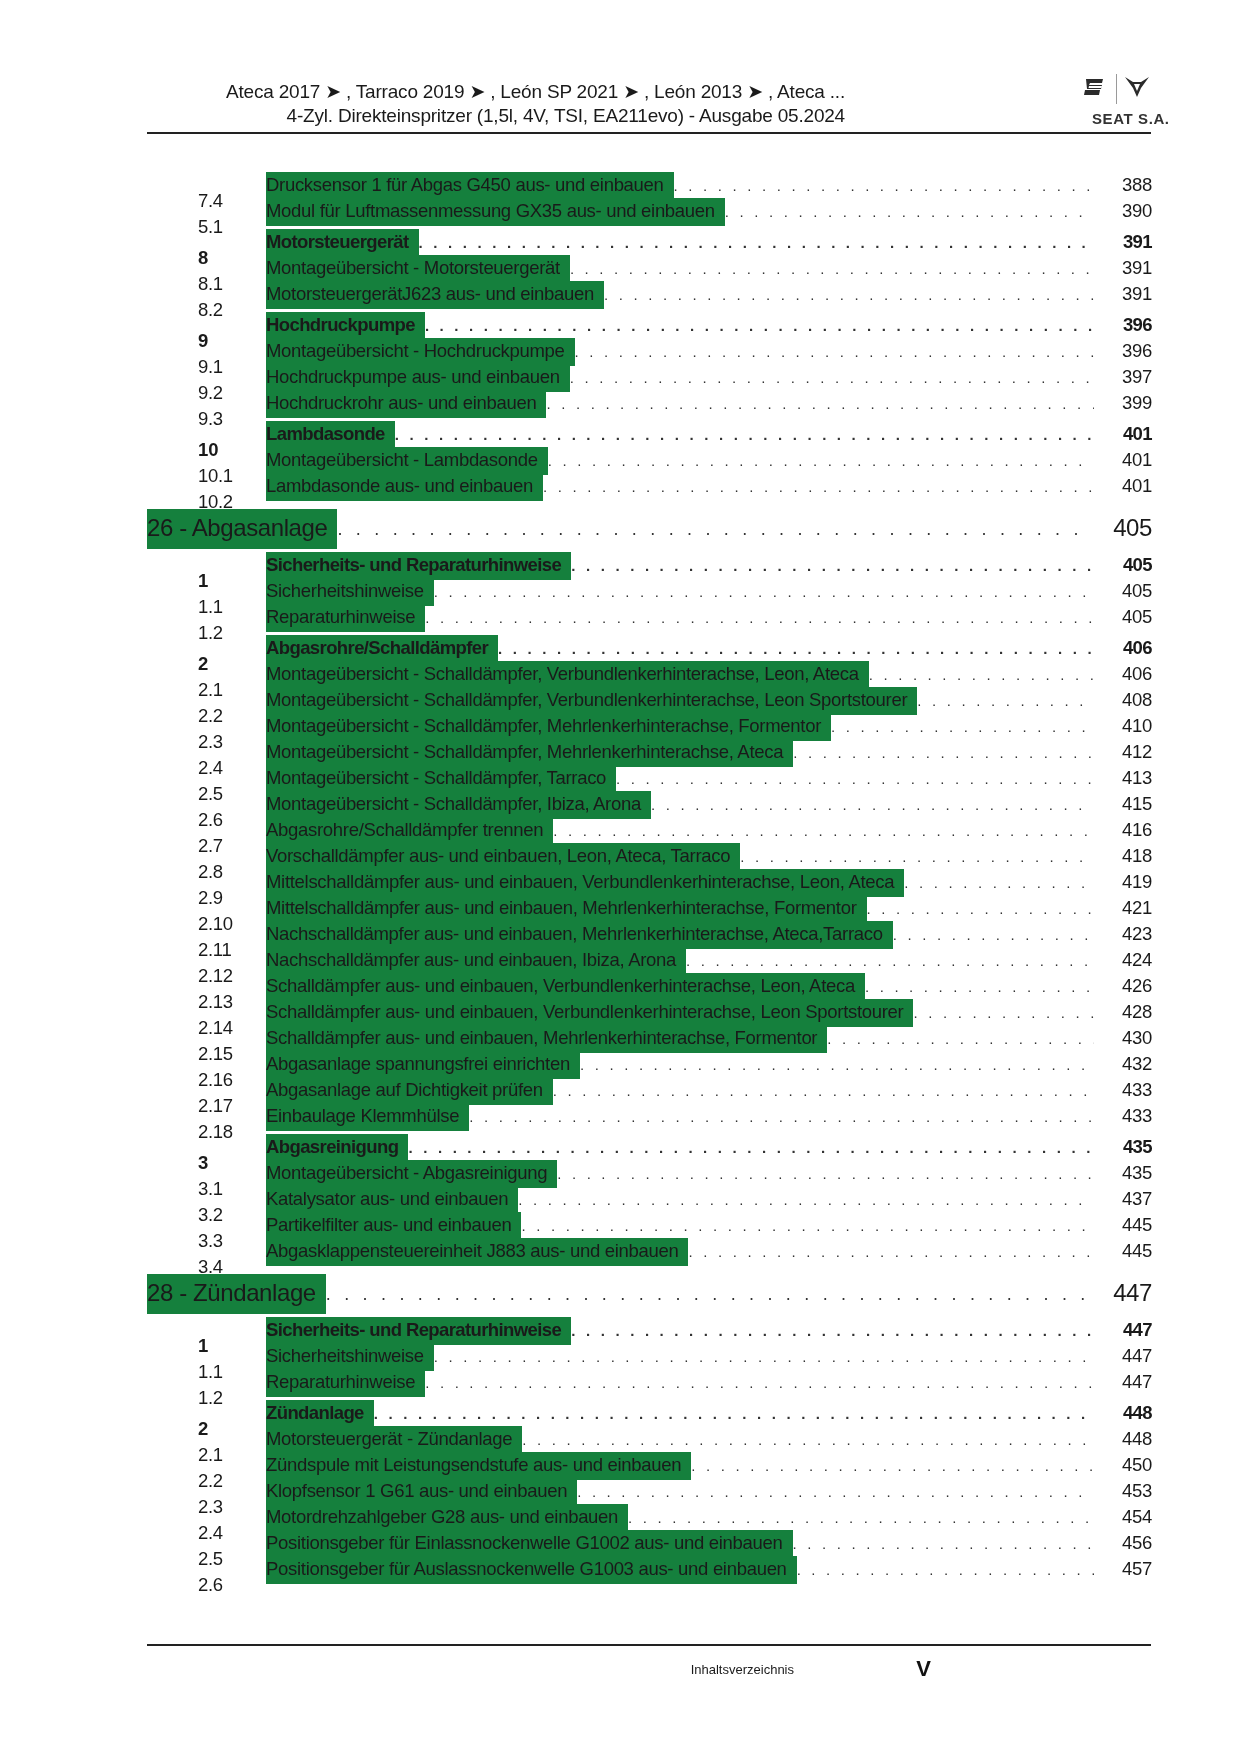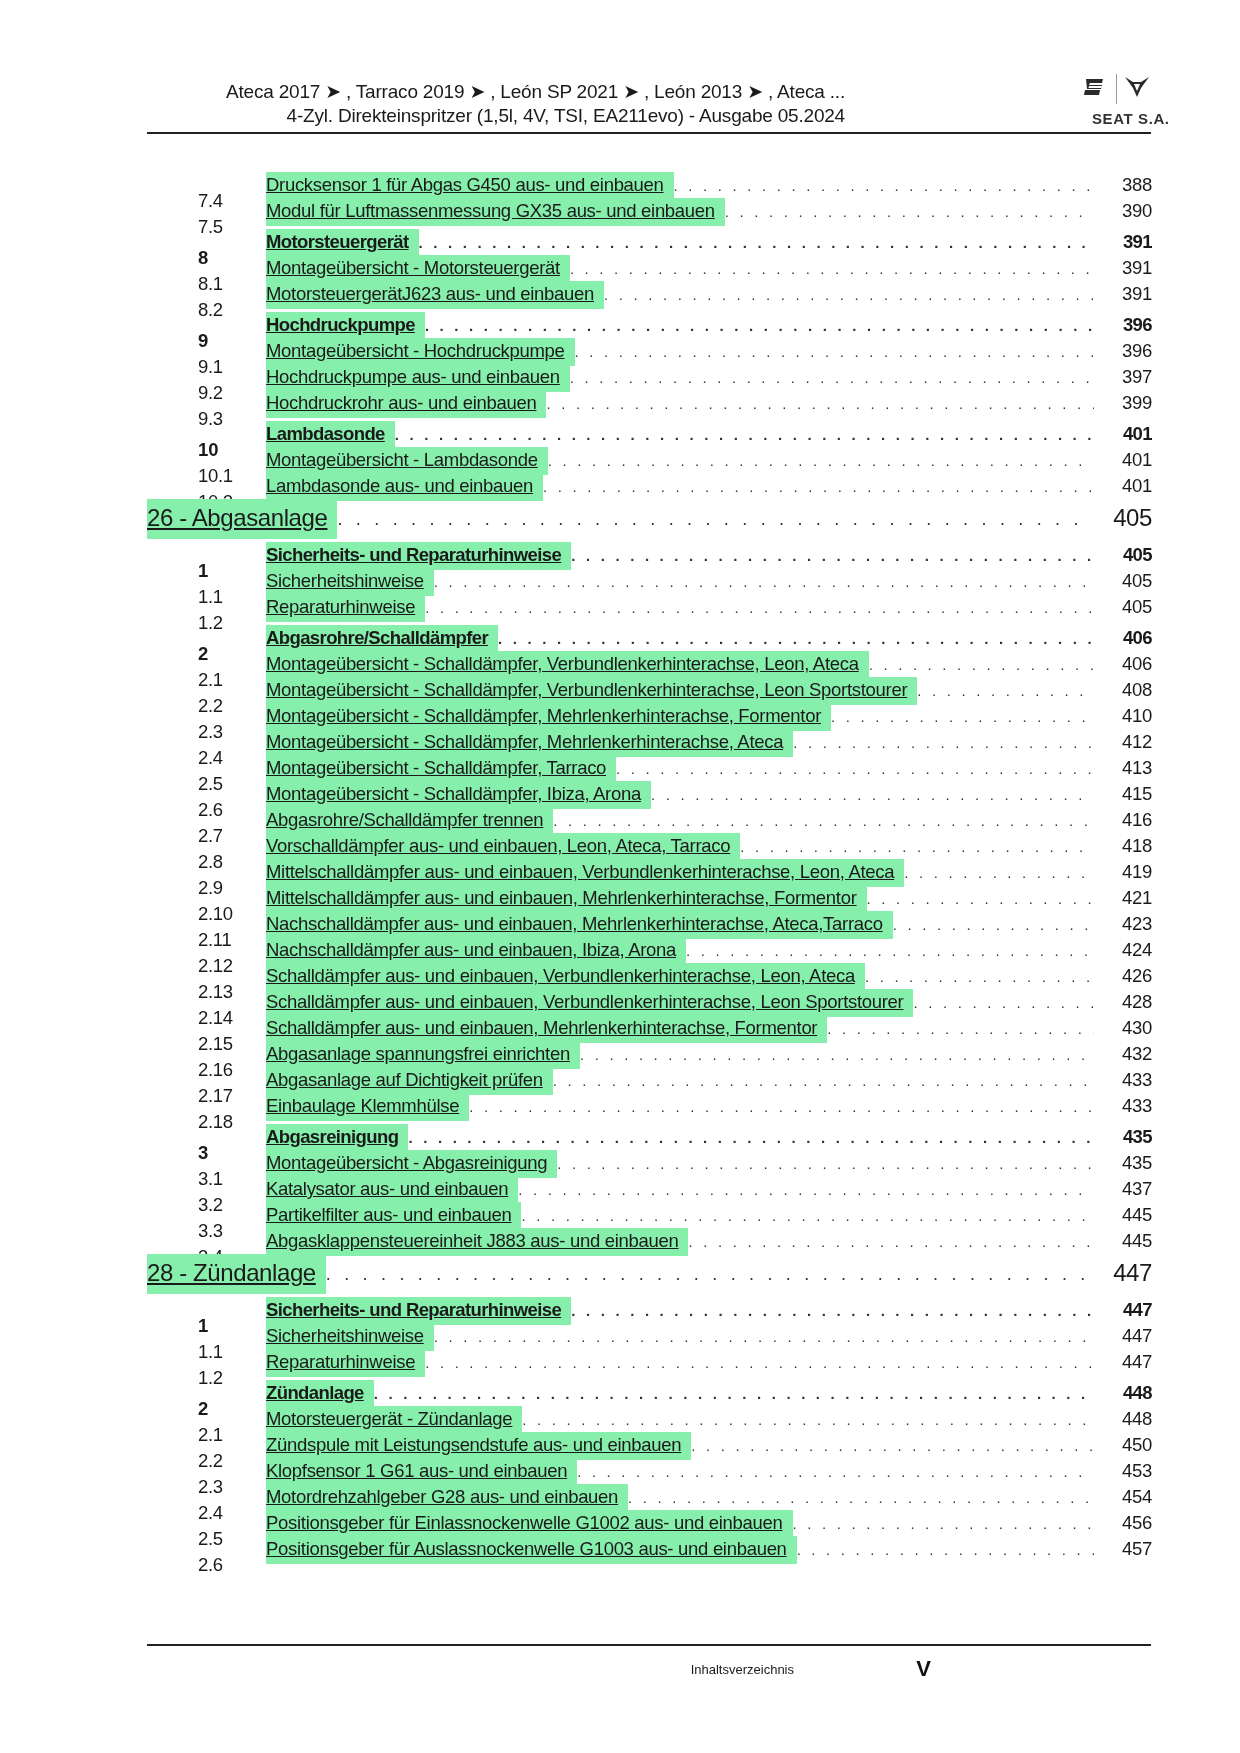--- a/index.html
+++ b/index.html
@@ -19,28 +19,28 @@
                 letter-spacing: 0.6px; color: #333; white-space: nowrap; }
   .rule { position: absolute; left: 147px; width: 1004px; height: 2px; background: #222; }
 
   
   .toc { position: absolute; left: 147px; top: 172px; width: 1005px; }
   .row { position: relative; height: 26px; display: flex; align-items: center; font-size: 18.5px;
          letter-spacing: -0.3px; }
   .row .num { position: absolute; left: 51px; top: 0; line-height: 26px; margin-top: 16px; }
   .row .title { position: absolute; left: 119px; right: 58px; top: 0; line-height: 26px;
                 display: flex; overflow: hidden; white-space: nowrap; }
-  .row .title .t { flex: 0 0 auto; padding-right: 10px; background: #86efac; text-decoration: underline; }
+  .row .title .t { flex: 0 0 auto; padding-right: 10px; background: #15803d; }
   .row .title .dots { flex: 1 1 auto; overflow: hidden; color: #333; letter-spacing: 3.2px;
                       font-size: 15px; line-height: 28px; }
   .row .pg { position: absolute; right: 0; top: 0; line-height: 26px; text-align: center; }
   .row.section { margin-top: 5px; font-weight: bold; letter-spacing: -0.6px; }
   .row.section .num { letter-spacing: 0; }
   .row.section .dots { font-weight: bold; }
-  .row.chapter { height: 38px; margin-bottom: 0px; font-size: 24px; letter-spacing: -0.4px; }
+  .row.chapter { height: 38px; margin-top: 10px; margin-bottom: 0px; font-size: 24px; letter-spacing: -0.4px; }
   .row.chapter .title { left: 0; right: 62px; line-height: 38px; }
   .row.chapter .title .t { font-size: 24px; }
   .row.chapter .title .dots { font-size: 18px; line-height: 40px; letter-spacing: 4.2px; }
   .row.chapter .pg { line-height: 38px; font-size: 24px; }
 
   
   .footer-label { position: absolute; right: 226px; top: 1662px; font-size: 13px; color: #1a1a1a; margin-left: 20px; }
   .footer-page { position: absolute; right: 89px; top: 1656px; font-size: 22px; font-weight: bold; color: #111; }
 </style>
 </head>
@@ -72,21 +72,21 @@
   <div class="toc" id="toc">
       <div class="row sub">
         <span class="num">7.4</span>
         <span class="title">
           <span class="t">Drucksensor 1 für Abgas G450 aus- und einbauen</span>
           <span class="dots">. . . . . . . . . . . . . . . . . . . . . . . . . . . . . . . . . . . . . . . . . . . . . . . . . . . . . . . . . . . . . . . . . . . . . . . . . . . . . . . . . . . . . . . . . . . . . . . . . . . . . . . . . . . . . . . . . . . . . . . . </span>
         </span>
         <span class="pg">388</span>
       </div>
       <div class="row sub">
-        <span class="num">7.5</span>
+        <span class="num">5.1</span>
         <span class="title">
           <span class="t">Modul für Luftmassenmessung GX35 aus- und einbauen</span>
           <span class="dots">. . . . . . . . . . . . . . . . . . . . . . . . . . . . . . . . . . . . . . . . . . . . . . . . . . . . . . . . . . . . . . . . . . . . . . . . . . . . . . . . . . . . . . . . . . . . . . . . . . . . . . . . . . . . . . . . . . . . . . . . </span>
         </span>
         <span class="pg">390</span>
       </div>
       <div class="row section">
         <span class="num">8</span>
         <span class="title">
           <span class="t">Motorsteuergerät</span>

